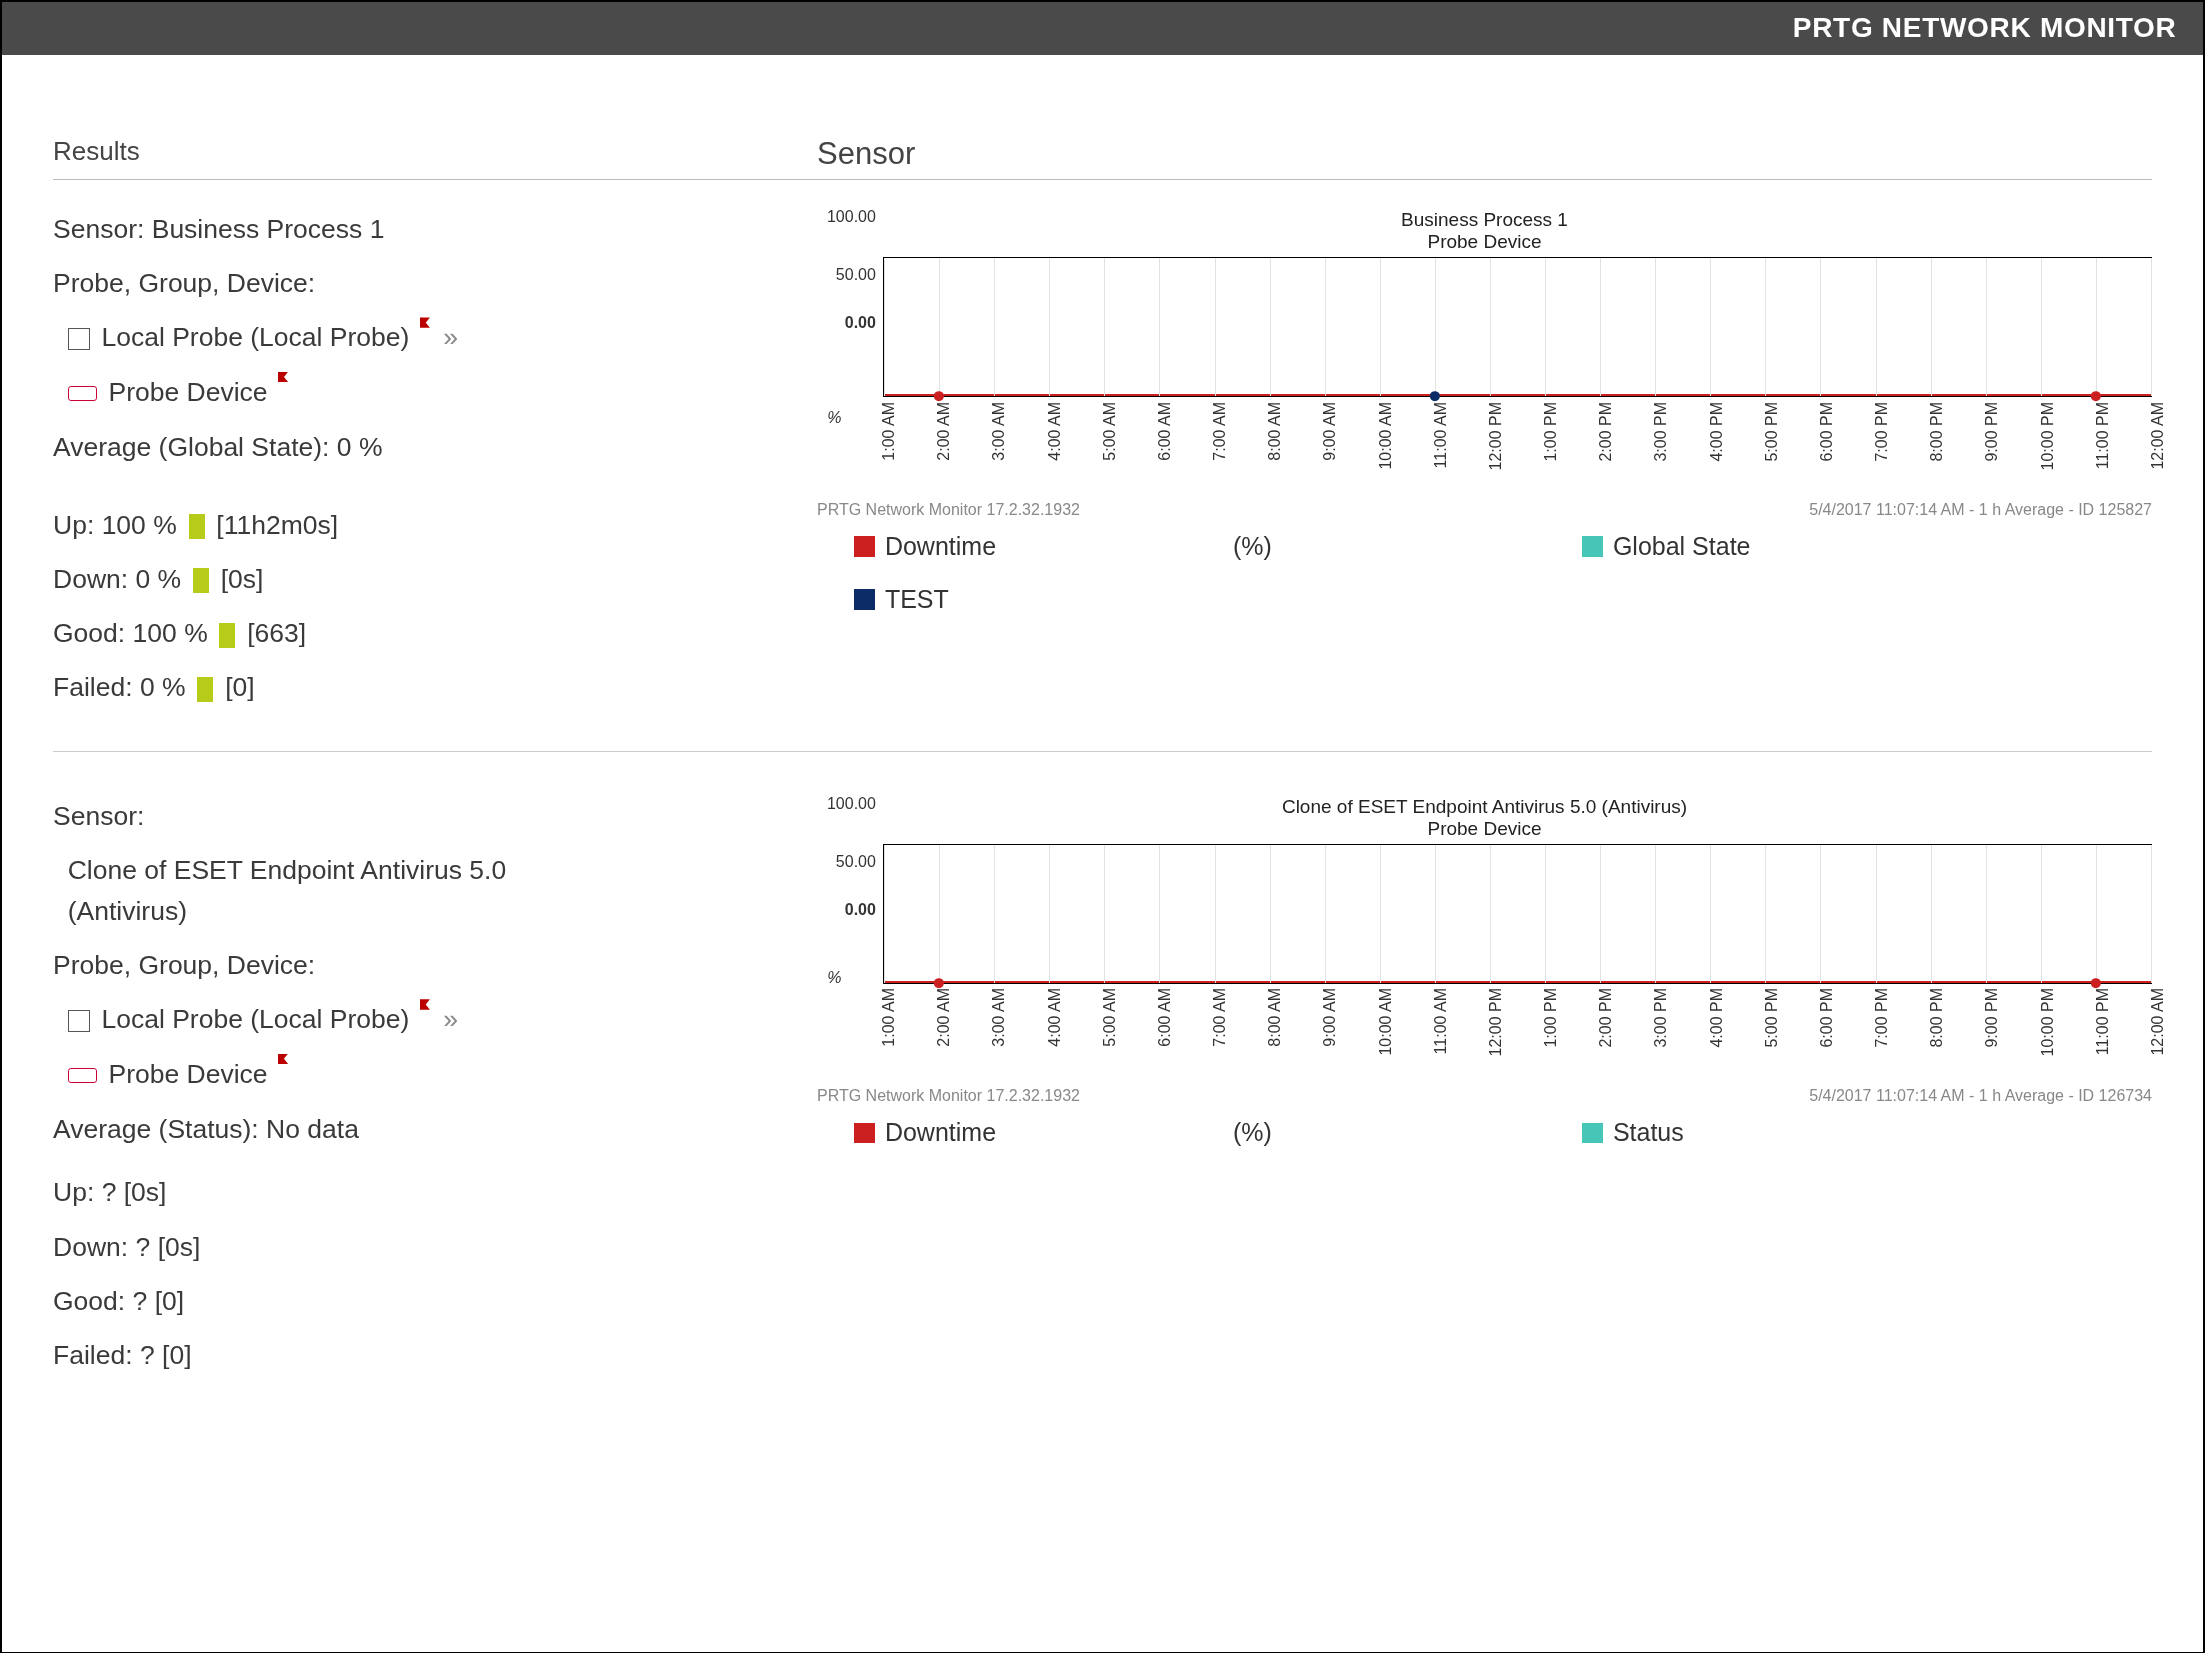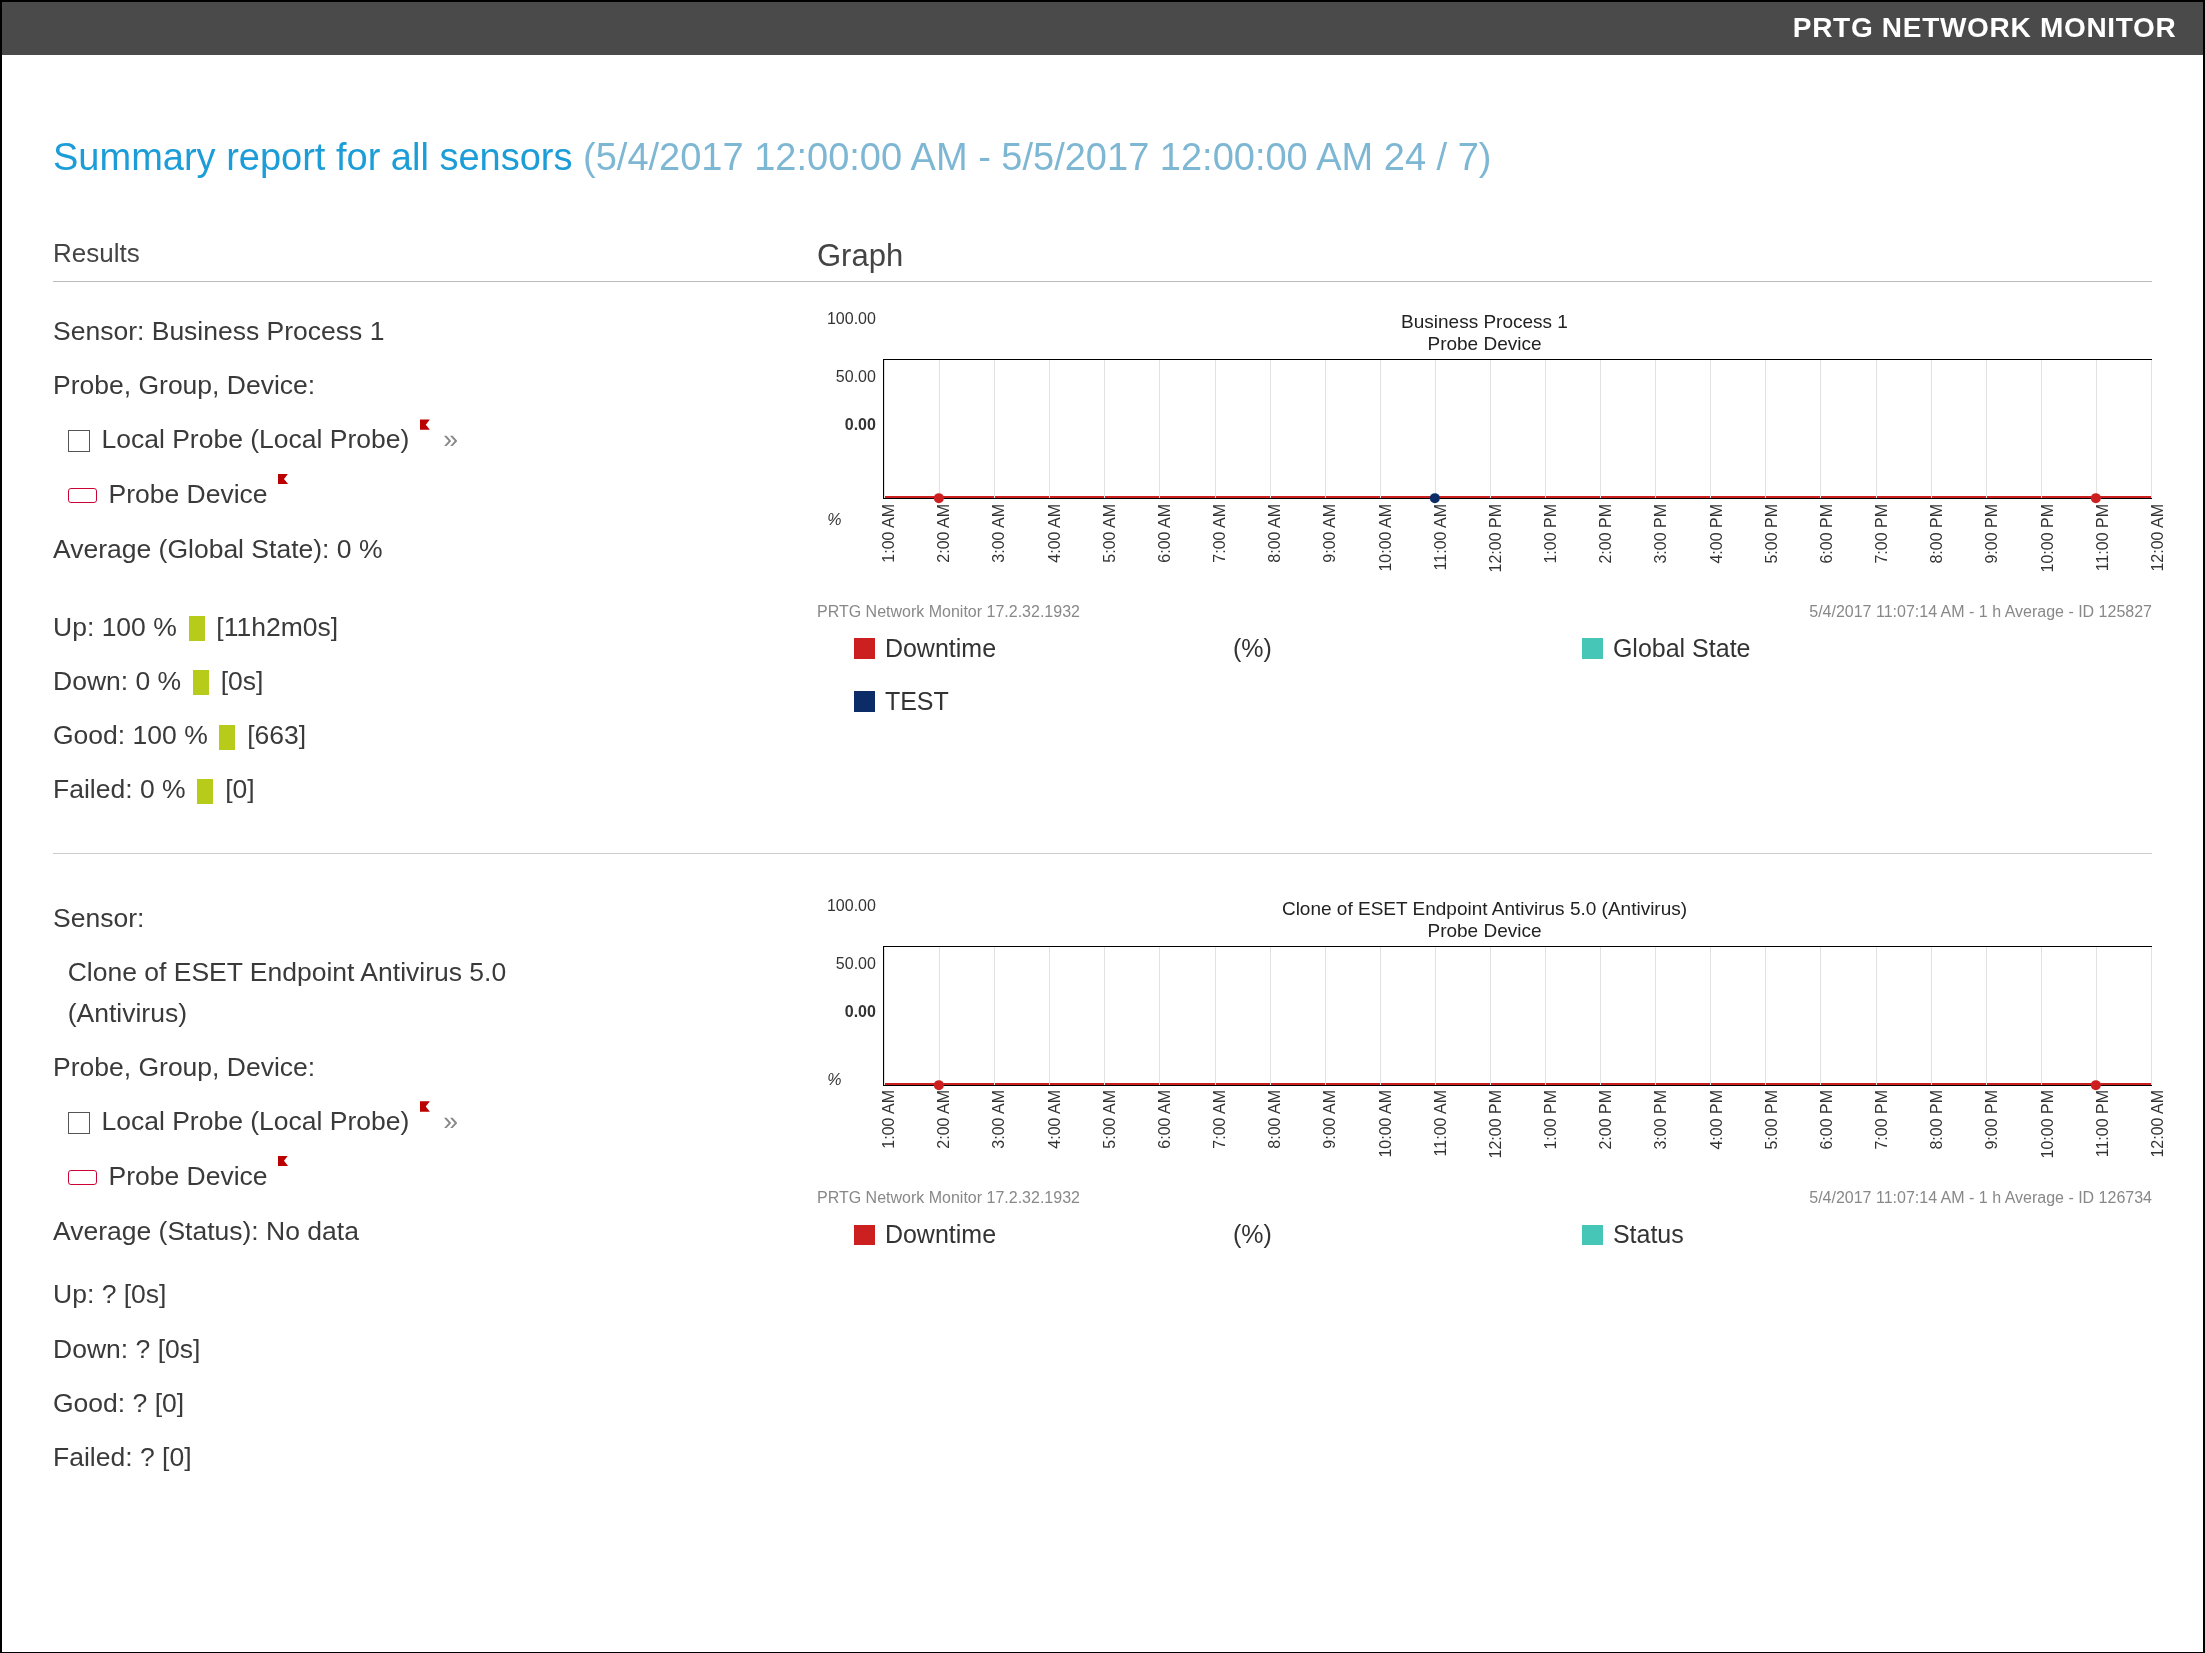--- a/index.html
+++ b/index.html
@@ -166,30 +166,24 @@
 </style>
 </head>
 <body>
 
 <div class="topbar">
   <span>PRTG NETWORK MONITOR</span>
 </div>
 
 <div class="content">
 
-  <div class="page-title-wrap">
-    <h1 class="page-title">
-      <span>Summary report for all sensors</span>
-      <span class="range">(5/4/2017 12:00:00 AM - 5/5/2017 12:00:00 AM 24 / 7)</span>
-    </h1>
-  </div>
 
   <div class="columns-header">
     <div class="col-left-header">Results</div>
-    <div class="col-right-header">Graph</div>
+    <div class="col-right-header">Sensor</div>
   </div>
 
   <div class="sensor-block">
     <div class="left-col">
       <div class="row">
         <span class="label">Sensor:</span>
         <span> </span>
         <span>Business Process 1</span>
       </div>
       <div class="row">Probe, Group, Device:</div>

